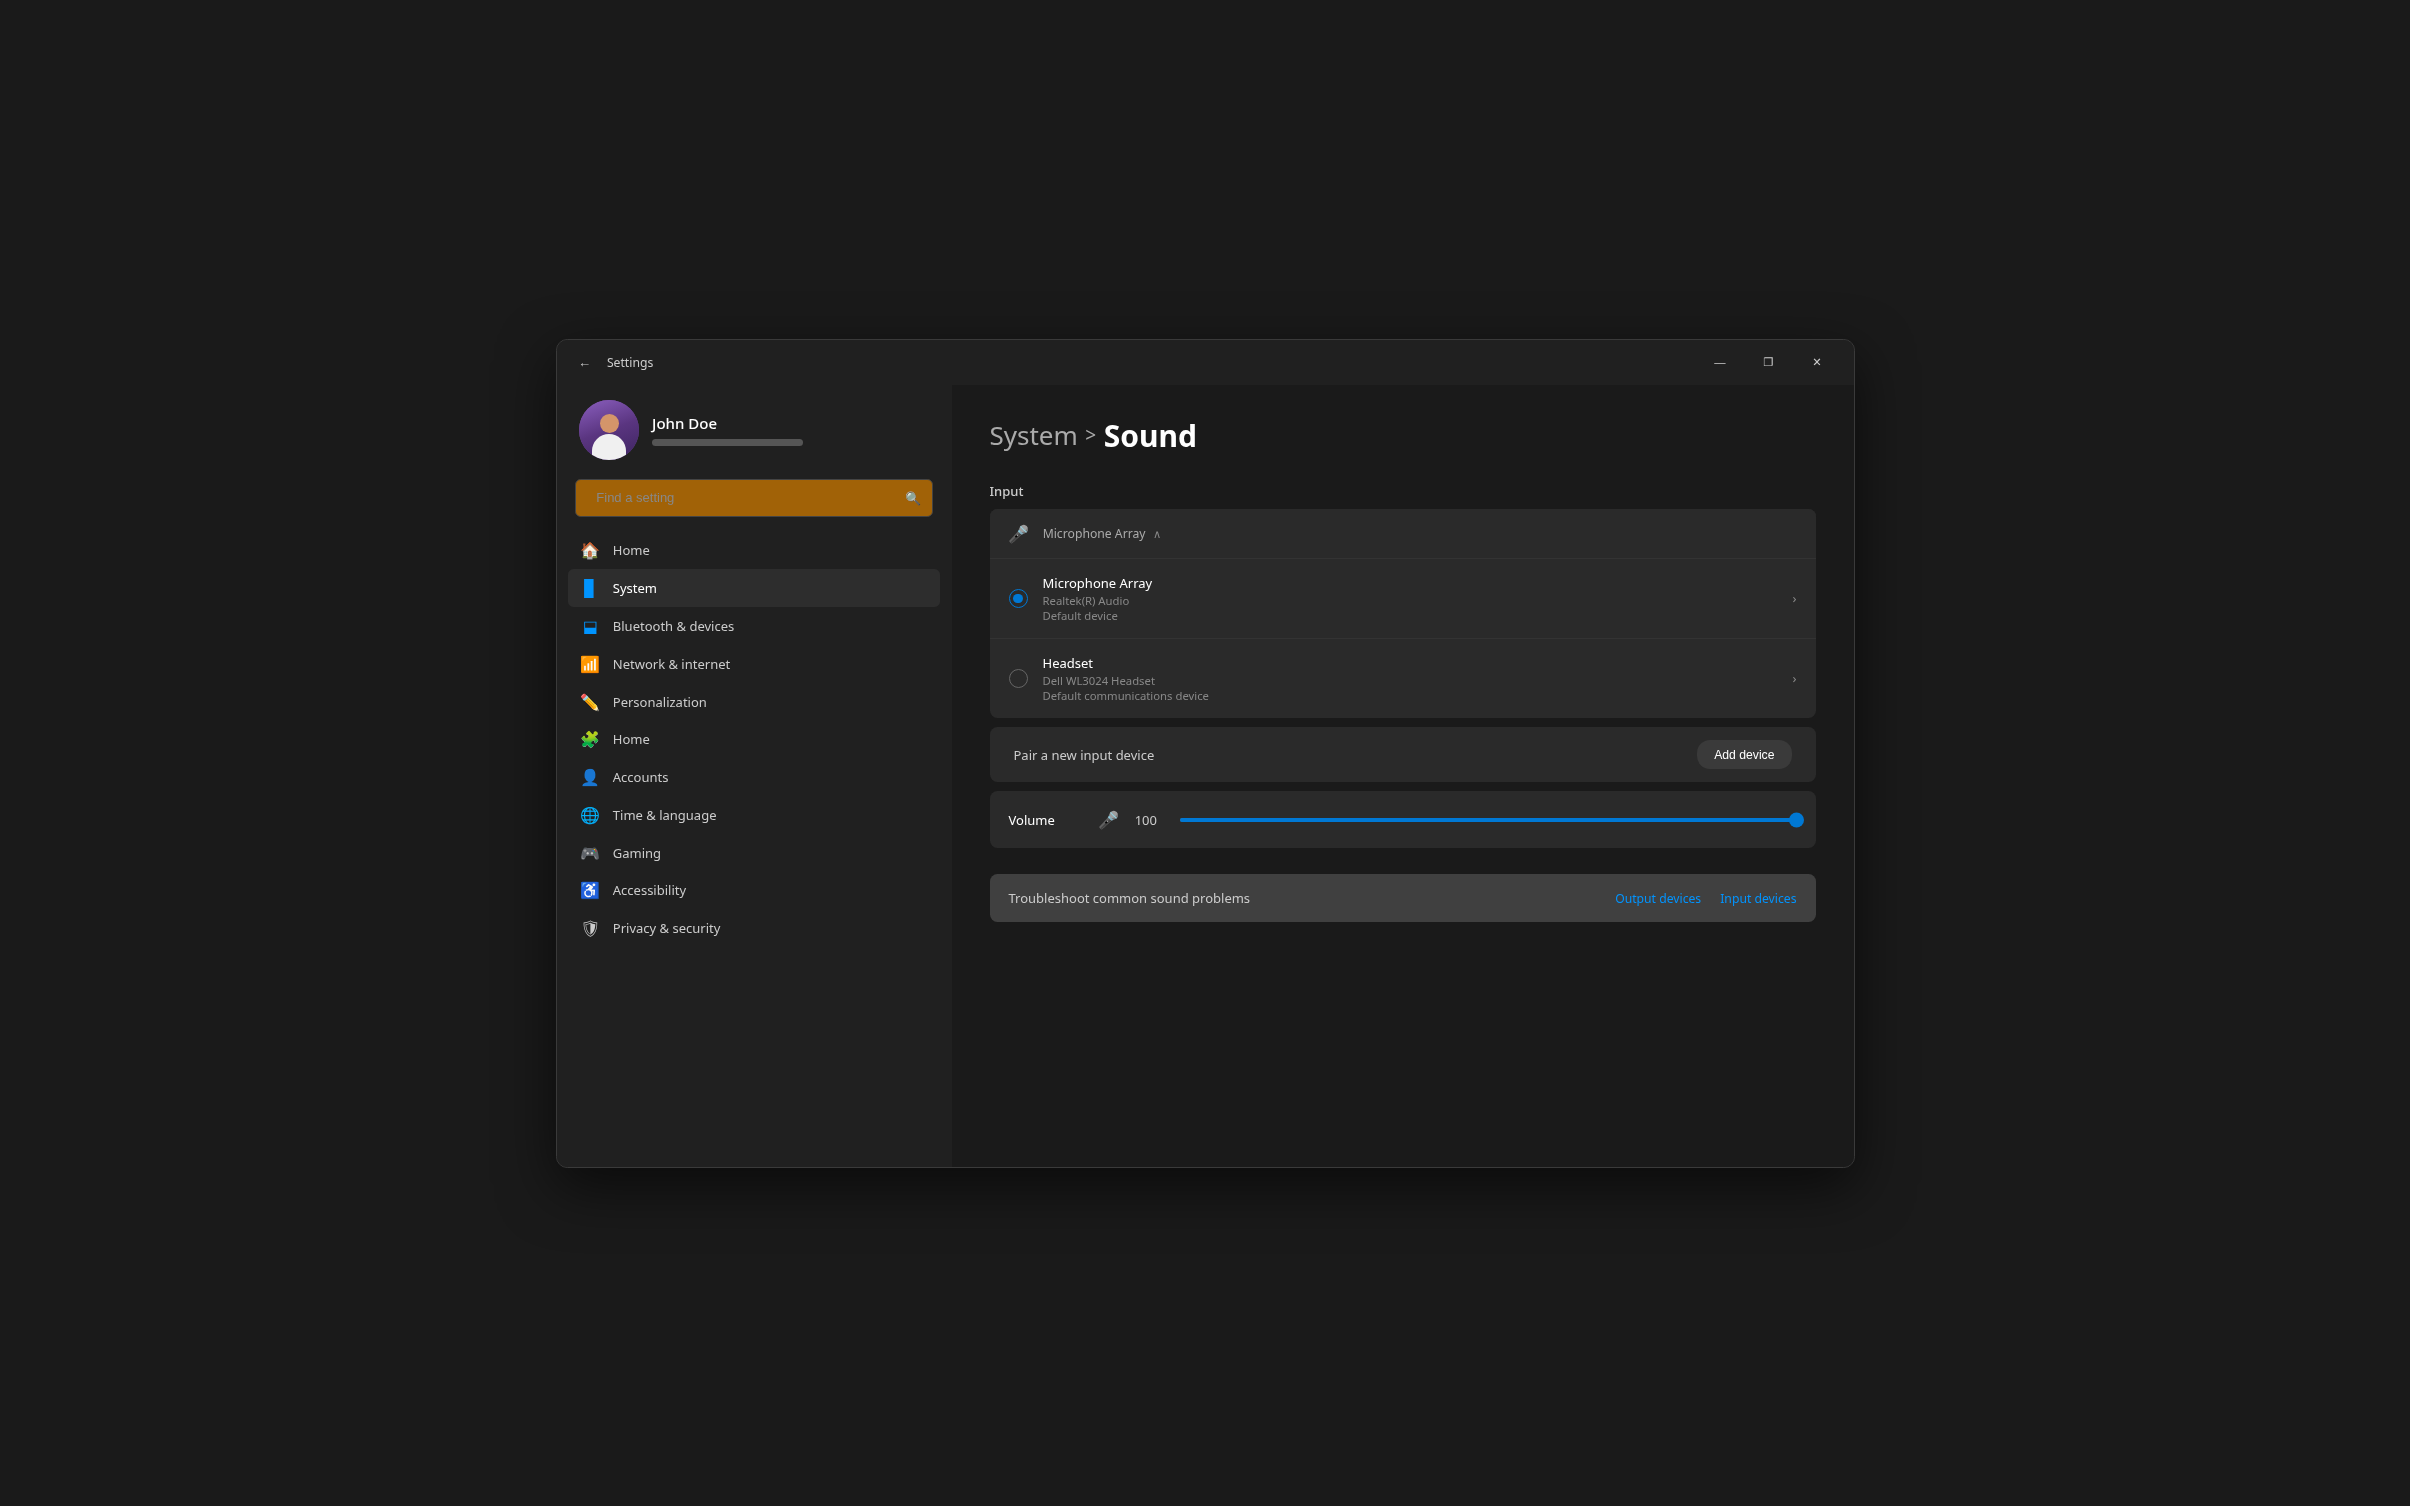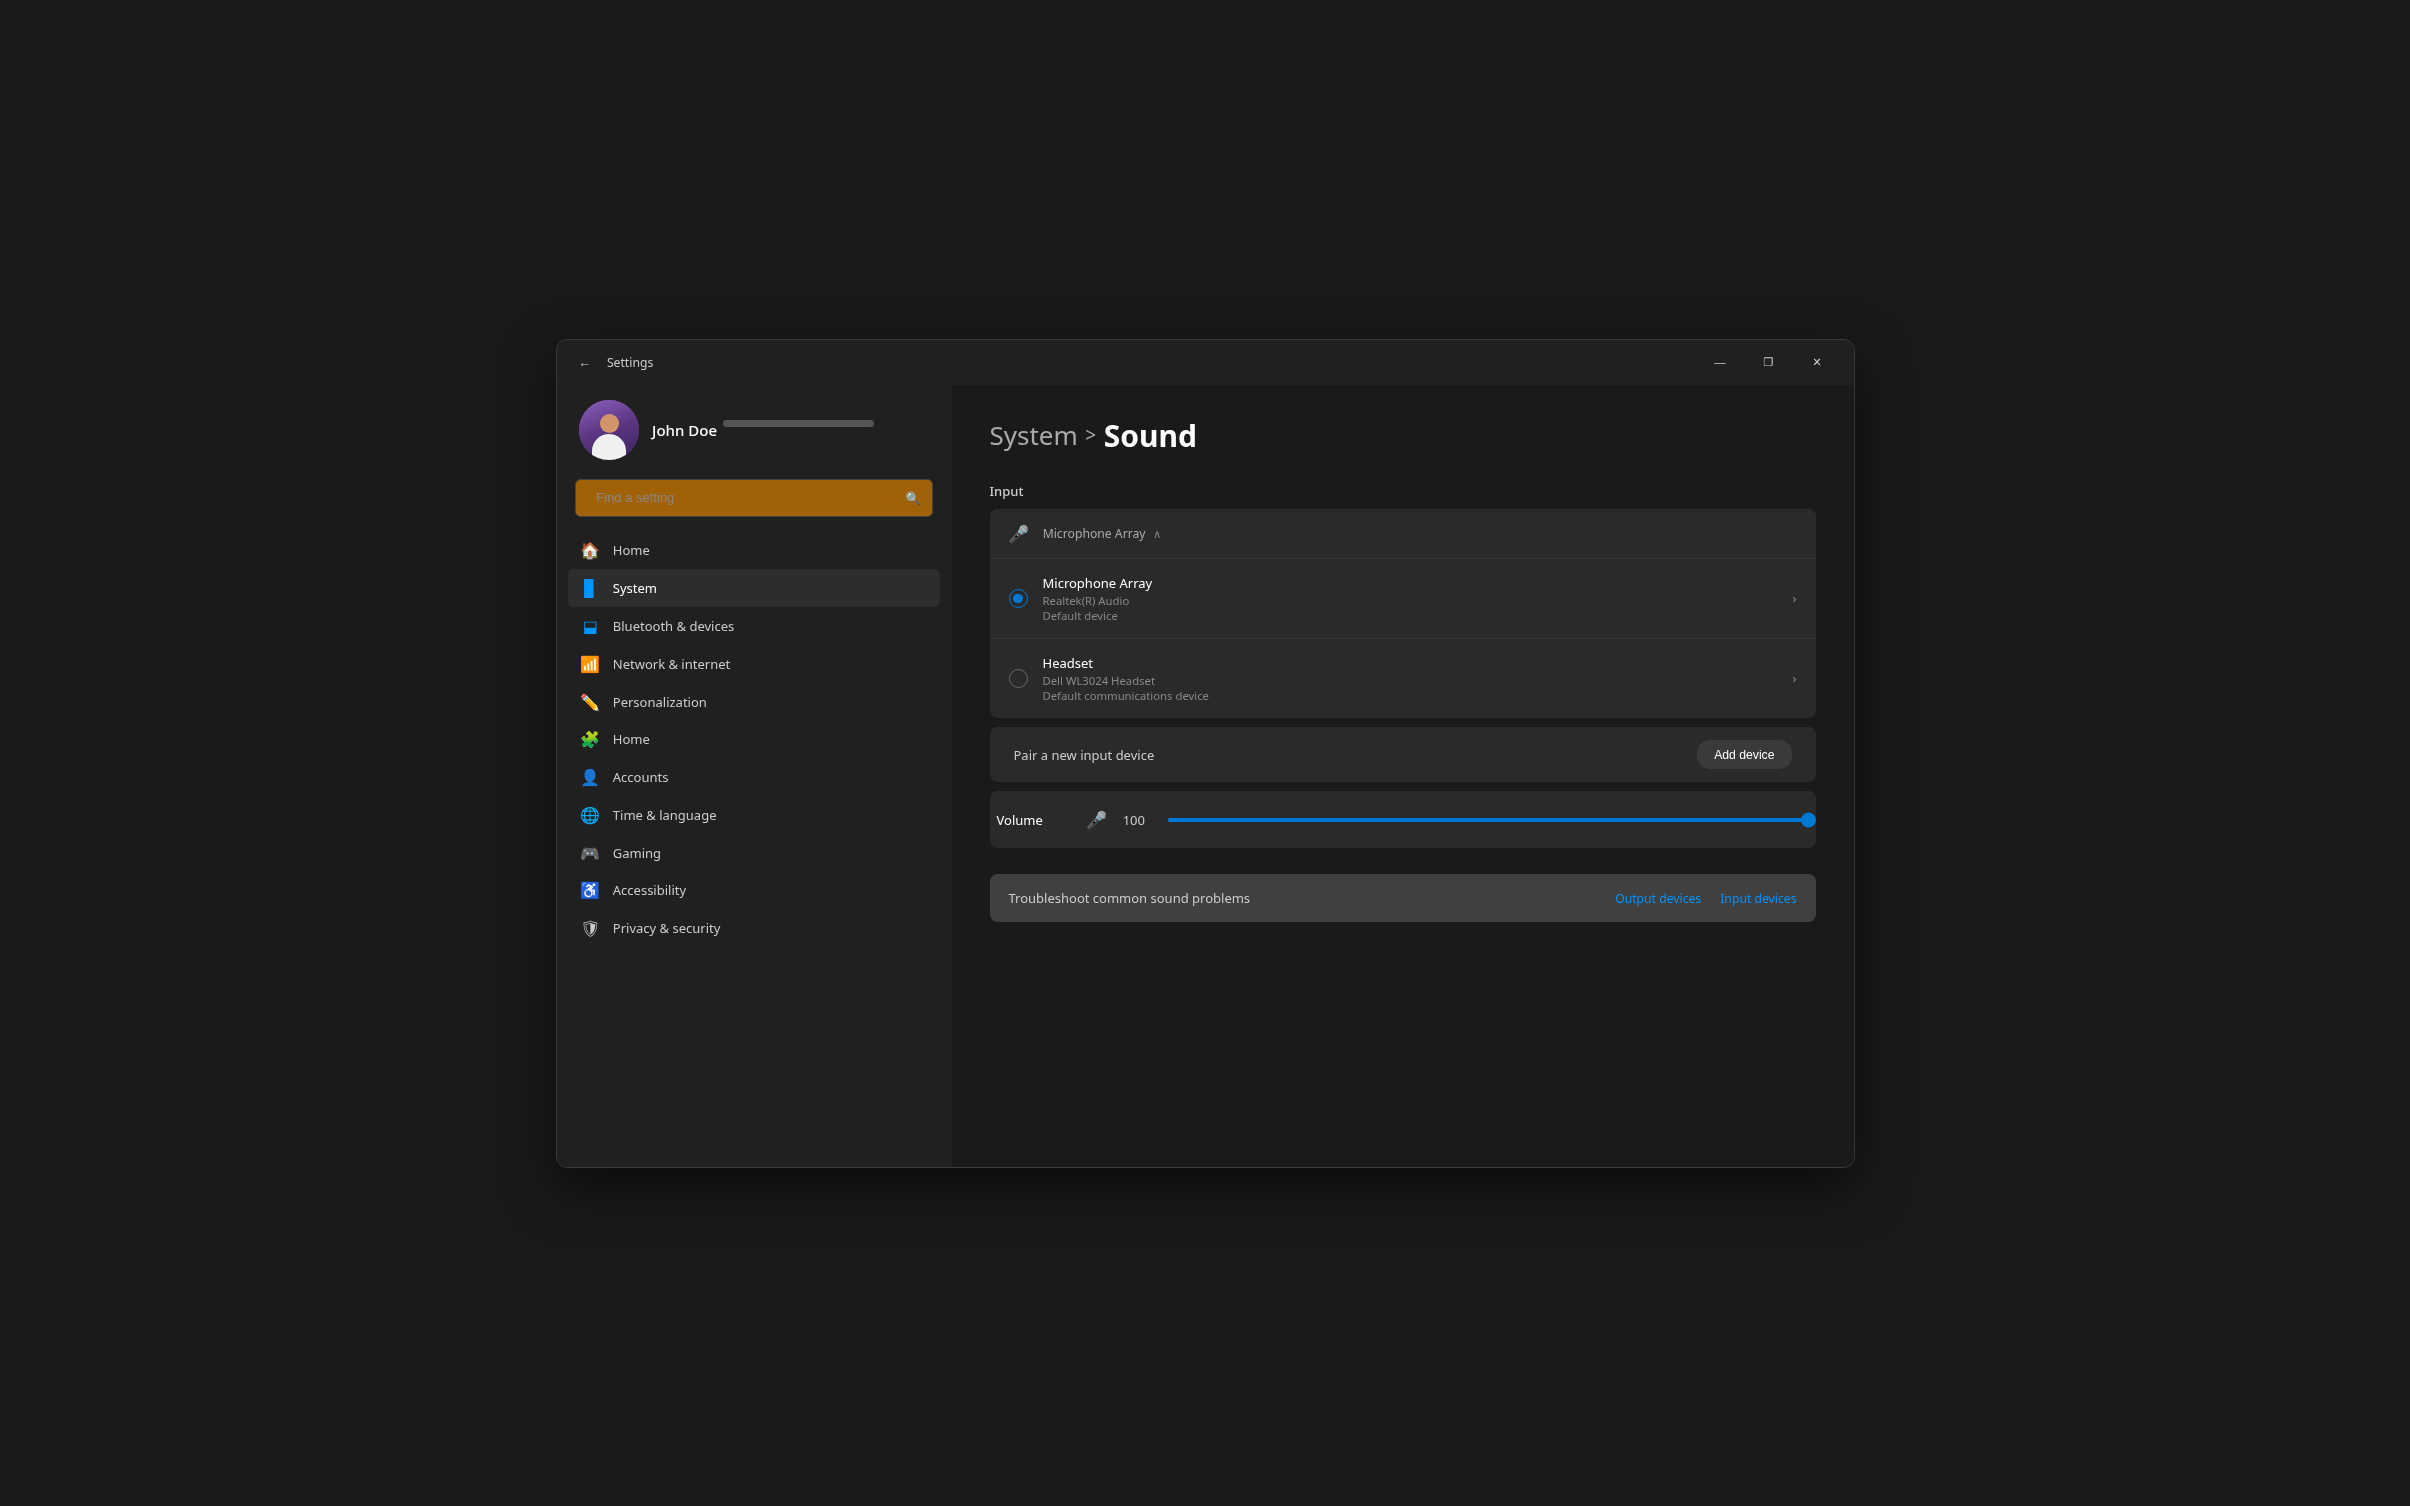--- a/index.html
+++ b/index.html
@@ -131,20 +131,21 @@
       width: 34px;
       height: 26px;
       background: #f0f0f0;
       border-radius: 17px 17px 0 0;
       position: absolute;
       bottom: 0;
       left: 0;
     }
     .user-info {
       display: flex;
+      flex-direction: column;
       gap: 5.6px;
     }
     .user-name {
       color: #fff;
       font-size: 15px;
       font-weight: 500;
     }
     .user-bar {
       width: 151px;
       height: 7.5px;
@@ -308,21 +309,21 @@
       border-radius: 7.5px;
       margin-bottom: 9.4px;
     }
     .pair-label {
       color: #ccc;
       font-size: 13px;
     }
     .volume-card {
       background: #2a2a2a;
       border-radius: 7.5px;
-      padding: 17px 7px;
+      padding: 17px 19px;
       display: flex;
       align-items: center;
       gap: 15px;
       margin-bottom: 26px;
     }
     .volume-label {
       color: #fff;
       font-size: 13px;
       min-width: 75px;
     }

